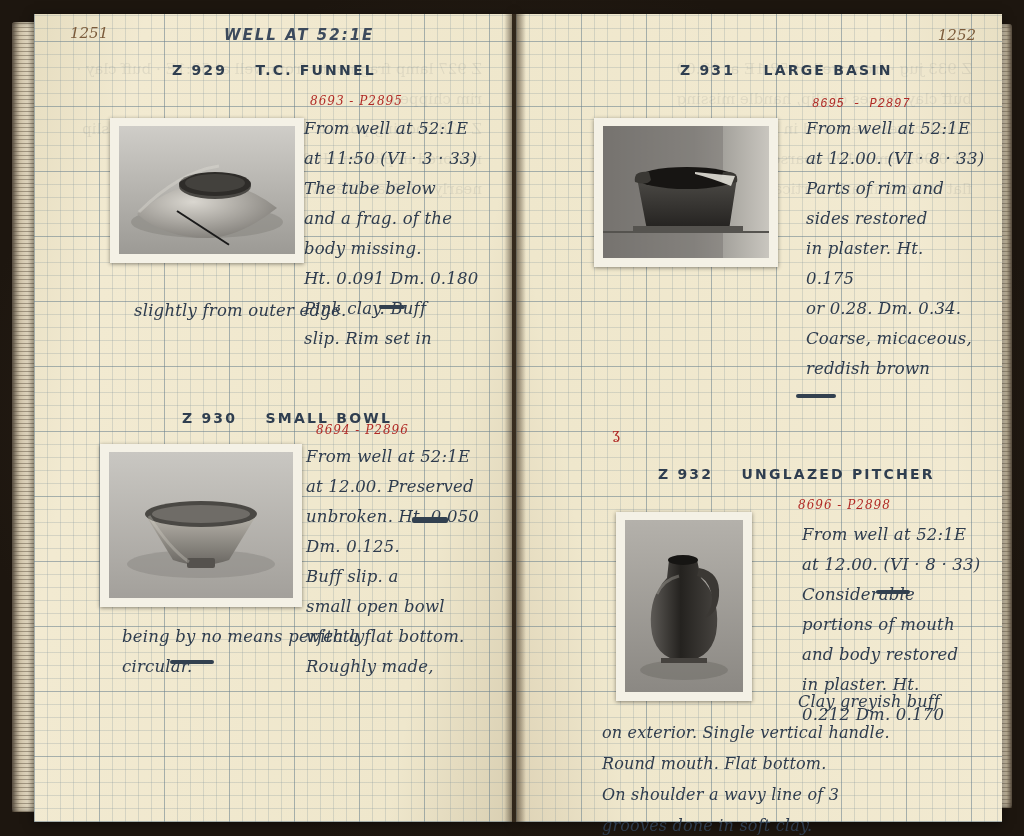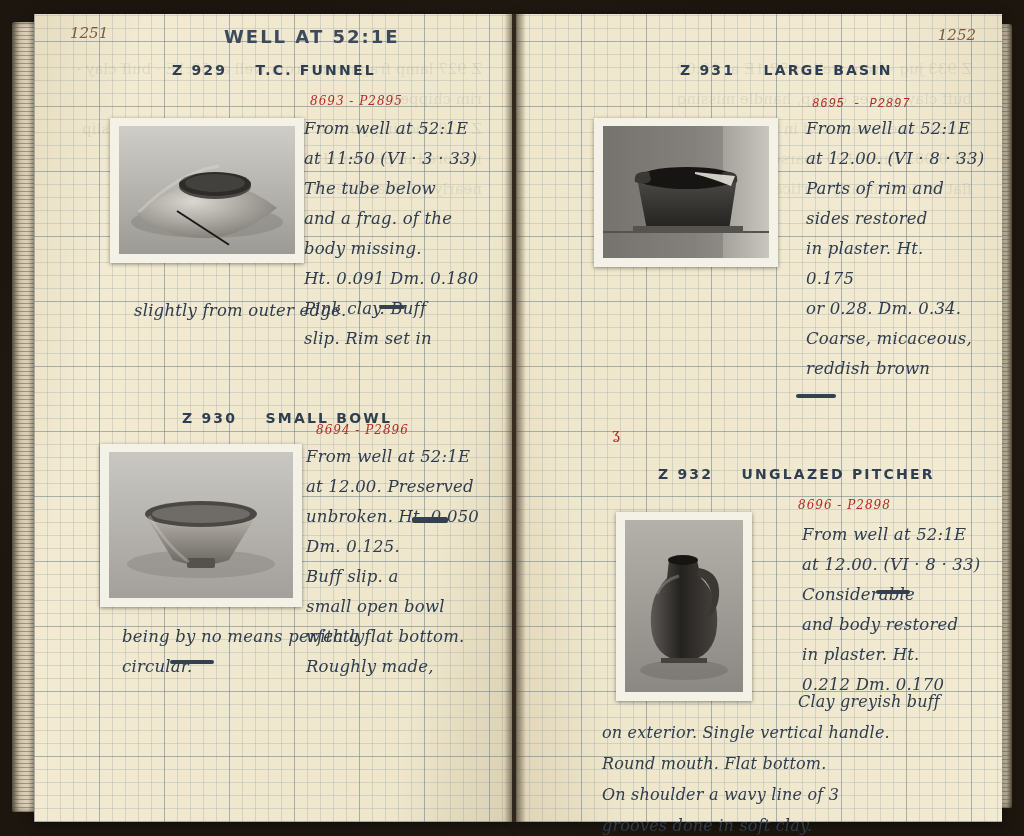--- a/index.html
+++ b/index.html
@@ -51,21 +51,21 @@
   
   .ghost{position:absolute;inset:0;opacity:.085;filter:blur(.4px);
      font-family:"DejaVu Serif",serif;color:#2b3a4a;font-size:15px;line-height:30px;
      transform:scaleX(-1);padding:40px 30px;pointer-events:none;}
 
   .gutter{position:absolute;left:492px;top:6px;width:22px;height:808px;
      background:linear-gradient(90deg,rgba(60,48,34,.0) 0%,rgba(70,56,38,.55) 40%,rgba(70,56,38,.6) 60%,rgba(60,48,34,0) 100%);}
   .pagenum{position:absolute;font-family:"DejaVu Serif",serif;font-style:italic;
      color:#7a5a3a;font-size:15px;}
   .hdr-top{position:absolute;font-family:"DejaVu Sans",sans-serif;color:#3c4a5c;
-     font-size:18px;letter-spacing:2px;font-weight:600;}
+     font-size:15px;letter-spacing:2px;font-weight:600;font-style:italic;}
 
   .title{position:absolute;font-family:"DejaVu Sans",sans-serif;color:#2f3e50;
      font-size:14px;letter-spacing:2.2px;font-weight:700;margin-left:24px;}
   .regno{position:absolute;font-family:"DejaVu Serif",serif;color:#b02a26;
      font-size:12px;letter-spacing:1px;font-style:italic;}
 
   .photo{position:absolute;background:#f4f1e6;padding:8px 9px 9px 9px;
      box-shadow:0 1px 4px rgba(0,0,0,.45);}
   .photo .img{width:100%;height:100%;display:block;}
 
@@ -277,20 +277,21 @@
           <path d="M74 48 q22 4 20 28 q-2 18 -14 22 q10 -14 6 -26 q-4 -14 -14 -16 z" fill="#3b3834"></path>
           <path d="M32 74 q6 -14 22 -18" stroke="#cfccc5" stroke-width="3" fill="none" opacity="0.3"></path>
           <rect x="36" y="138" width="46" height="5" fill="#45423e"></rect>
         </svg>
       </div>
 
       <div class="note" style="left:286px;top:506px;width:208px;">
         <div>From well at 52:1E</div>
         <div>at 12.00.  (VI · 8 · 33)</div>
         <div>Considerable</div>
+        <div>portions of mouth</div>
         <div>and body restored</div>
         <div>in plaster.  Ht.</div>
         <div>0.212  Dm. 0.170</div>
       </div>
       <div class="strike" style="left:360px;top:576px;width:34px;height:4px;"></div>
 
       <div class="note wide" style="left:86px;top:672px;width:400px;font-size:16px;">
         <div style="margin-left:196px;">Clay greyish buff</div>
         <div>on exterior.  Single vertical handle.</div>
         <div>Round mouth. Flat bottom.</div>

